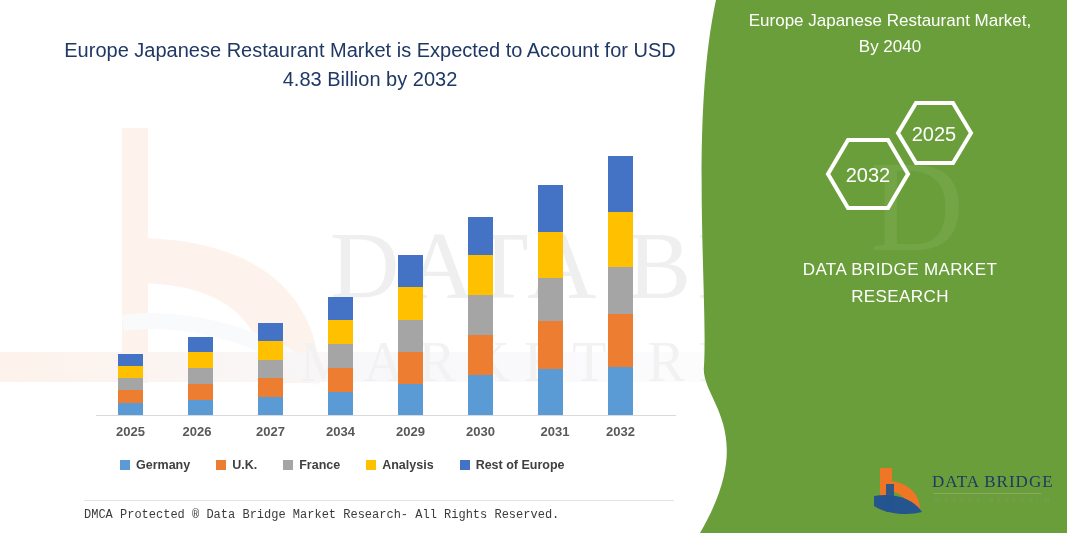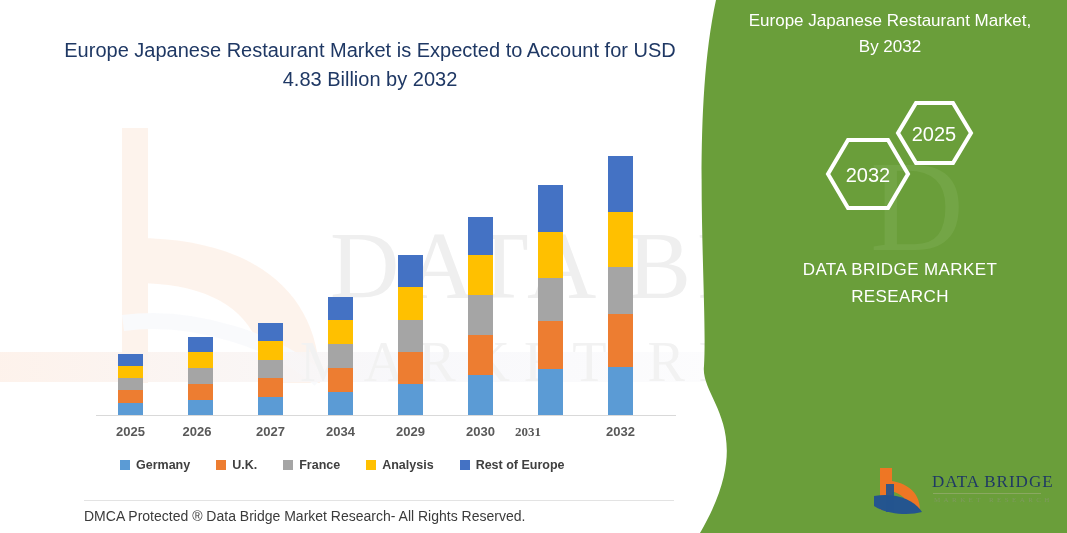--- a/index.html
+++ b/index.html
@@ -65,22 +65,22 @@
   .legend{
     position:absolute;left:120px;top:455px;width:560px;height:20px;
     display:flex;align-items:center;gap:26px;
   }
   .lg-item{display:flex;align-items:center;gap:6px;}
   .lg-sw{width:10px;height:10px;display:inline-block;}
   .lg-tx{font-size:12.5px;font-weight:bold;color:#404040;white-space:nowrap;}
 
   .footer{
     position:absolute;left:84px;top:508px;width:600px;height:14px;
-    font-family:Liberation Sans, sans-serif;
-    font-size:14px;color:#3b3b3b;
+    font-family:Liberation Mono, monospace;
+    font-size:12px;color:#3b3b3b;
   }
   .f-left{position:absolute;left:0;top:0;white-space:nowrap;}
   .f-right{position:absolute;left:345px;top:0;white-space:nowrap;}
   .hr-foot{
     position:absolute;left:84px;top:500px;width:590px;height:1px;background:#e3e3e3;
   }
 
   
   .green-panel{
     position:absolute;left:0;top:0;width:1067px;height:533px;
@@ -190,21 +190,21 @@
       </div>
     </div>
   <div class="axis-line"></div>
   <div class="xlabels" id="xlabels">
       <div class="xlab" style="left: 34.5px;">2025</div>
       <div class="xlab" style="left: 101px;">2026</div>
       <div class="xlab" style="left: 174.5px;">2027</div>
       <div class="xlab" style="left: 244.5px;">2034</div>
       <div class="xlab" style="left: 314.5px;">2029</div>
       <div class="xlab" style="left: 384.5px;">2030</div>
-      <div class="xlab" style="left: 432px; font-family: Liberation Serif, serif;">2031</div>
+      <div class="xlab" style="left: 459px;">2031</div>
       <div class="xlab" style="left: 524.5px;">2032</div>
     </div>
   <div class="legend" id="legend">
       <div class="lg-item">
         <span class="lg-sw" style="background: rgb(91, 155, 213);"></span>
         <span class="lg-tx">Germany</span>
       </div>
       <div class="lg-item">
         <span class="lg-sw" style="background: rgb(237, 125, 49);"></span>
         <span class="lg-tx">U.K.</span>
@@ -226,21 +226,21 @@
   <div class="hr-foot"></div>
   <div class="footer">
     <span class="f-left">DMCA Protected ® Data Bridge Market Research-  All Rights Reserved.</span>
   </div>
 
   <svg class="green-panel" viewBox="0 0 1067 533" preserveAspectRatio="none">
     <path d="M716,0 L1067,0 L1067,533 L700,533 C 760,430 700,400 704,366 C 708,300 690,120 716,0 Z" fill="#6a9e3a"></path>
     <text x="870" y="250" fill="#7fae55" font-size="130" font-family="Liberation Serif, serif" opacity="0.45">D</text>
   </svg>
 
-  <div class="gp-title">Europe Japanese Restaurant Market, By 2032</div>
+  <div class="gp-title">Europe Japanese Restaurant Market, By 2040</div>
 
   <div class="hexwrap">
     <svg viewBox="0 0 180 115" width="180" height="115">
       <polygon points="96,3 133,3 151,33 133,63 96,63 78,33" fill="none" stroke="#ffffff" stroke-width="4"></polygon>
       <text id="hex-r" x="114" y="41" fill="#ffffff" font-size="20" text-anchor="middle" font-family="Liberation Sans, sans-serif">2025</text>
       <polygon points="28,40 68,40 88,74 68,108 28,108 8,74" fill="none" stroke="#ffffff" stroke-width="4"></polygon>
       <text id="hex-l" x="48" y="82" fill="#ffffff" font-size="20" text-anchor="middle" font-family="Liberation Sans, sans-serif">2032</text>
     </svg>
   </div>
 

